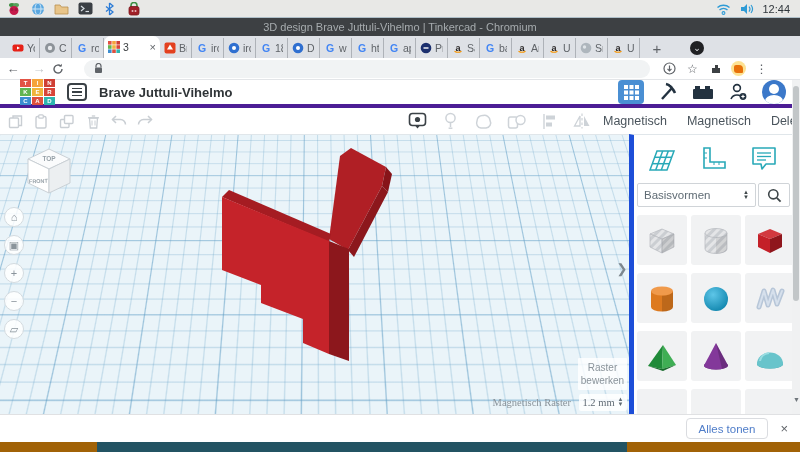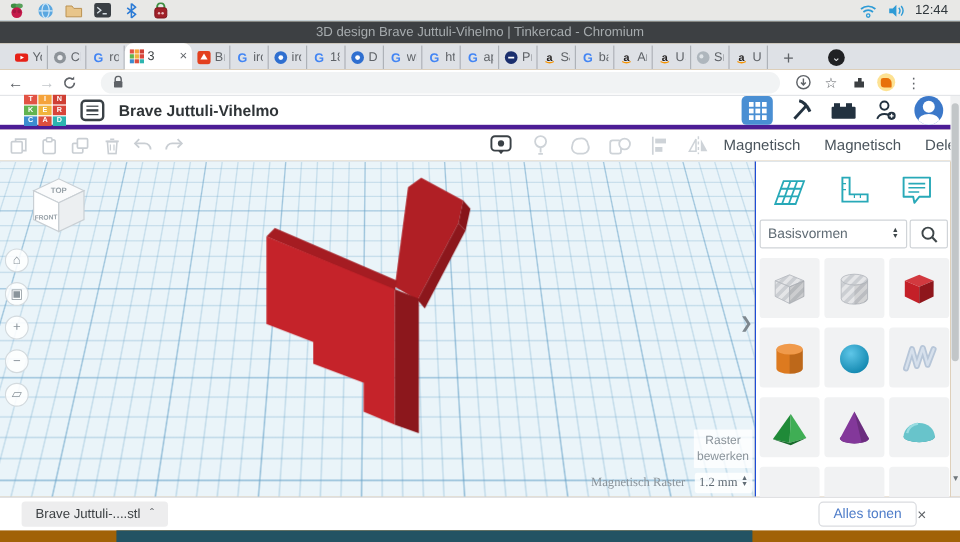--- a/index.html
+++ b/index.html
@@ -105,21 +105,21 @@
   .snaprow { position:absolute; left:0; top:257px; width:629px; height:20px; display:flex;
              align-items:center; justify-content:flex-end;font-family:Liberation Serif, serif; }
   .snaplabel { font-size:10.5px; color:#8a939a; margin-right:8px; }
   .snapdrop { width:48px; height:17px; background:rgba(255,255,255,0.85); border-radius:2px;
               font-size:10.5px; color:#5f6b74; display:flex; align-items:center; justify-content:center;
               gap:3px; margin-right:2px; }
   .snapdrop .car { font-size:6px; color:#5f6b74; line-height:0.8; }
 
   
   .sidebar { position:absolute; left:629px; top:0; width:163px; height:280px; background:#fff;
-             border-left:1px solid #1d4ed8; border-top:1px solid #e0e6ea; }
+             border-left:5px solid #1d4ed8; border-top:1px solid #e0e6ea; }
   .side-icons { display:flex; justify-content:space-between; padding:10px 14px 6px 12px; }
   .selectrow { display:flex; gap:2px; padding:4px 2px 0 3px; }
   .shapeselect { flex:1; height:24px; border:1px solid #d0d4d8; border-radius:2px; display:flex;
                  align-items:center; padding:0 6px; }
   .shapeselect .sel-label { font-size:11.5px; color:#5f6b74; flex:1; }
   .updown { display:flex; flex-direction:column; font-size:6px; color:#3e4649; line-height:0.9; }
   .searchbtn { width:32px; height:24px; border:1px solid #d0d4d8; border-radius:2px; display:flex;
                align-items:center; justify-content:center; }
   .shapes { display:grid; grid-template-columns:repeat(3,50px); gap:8px 4px; padding:8px 0 0 3px; }
   .tile { width:50px; height:50px; background:#f1f2f3; border-radius:3px; display:flex;
@@ -130,21 +130,21 @@
   .vthumb { position:absolute; left:1px; top:6px; width:6px; height:215px; background:#c2c6c8; border-radius:3px; }
   .varrow { position:absolute; left:1px; top:316px; font-size:7px; color:#6f767b; }
 
   
   .shelf { position:absolute; left:0; top:414px; width:800px; height:28px; background:#fff;
            border-top:1px solid #e0e1e3; display:flex; align-items:center; }
   .dlchip { margin-left:18px; width:122px; height:21px; background:#ededee; border-radius:3px;
             display:flex; align-items:center; justify-content:center; gap:8px; }
   .dlchip .fname { font-size:11px; color:#3c4043; }
   .dlchip .caret { font-size:10px; color:#5f6368; }
-  .shelf-right { margin-left:auto; display:flex; align-items:center; margin-right:28px; }
+  .shelf-right { margin-left:auto; display:flex; align-items:center; gap:12px; margin-right:12px; }
   .showall { border:1px solid #dadce0; border-radius:4px; height:21px; padding:0 12px; font-size:11.5px;
              color:#4f7dc9; display:flex; align-items:center; background:#fff; }
   .shelfclose { font-size:13px; color:#5f6368; }
 
   .bottomstrip { position:absolute; left:97px; top:442px; width:530px; height:10px; background:#235363; }
 
   svg { display:block; }
 </style>
 </head>
 <body>
@@ -759,24 +759,20 @@
         </div>
     </div>
 
     <div class="vscroll" style="top:-54px; height:334px;">
       <div class="vthumb"></div>
       <div class="varrow">▼</div>
     </div>
   </div>
 
   <div class="shelf">
-    <div class="dlchip">
-      <span class="fname">Brave Juttuli-....stl</span>
-      <span class="caret">ˆ</span>
-    </div>
     <div class="shelf-right">
       <div class="showall">Alles tonen</div>
       <span class="shelfclose">×</span>
     </div>
   </div>
 
   <div class="bottomstrip"></div>
 </div>
 
 </body></html>

